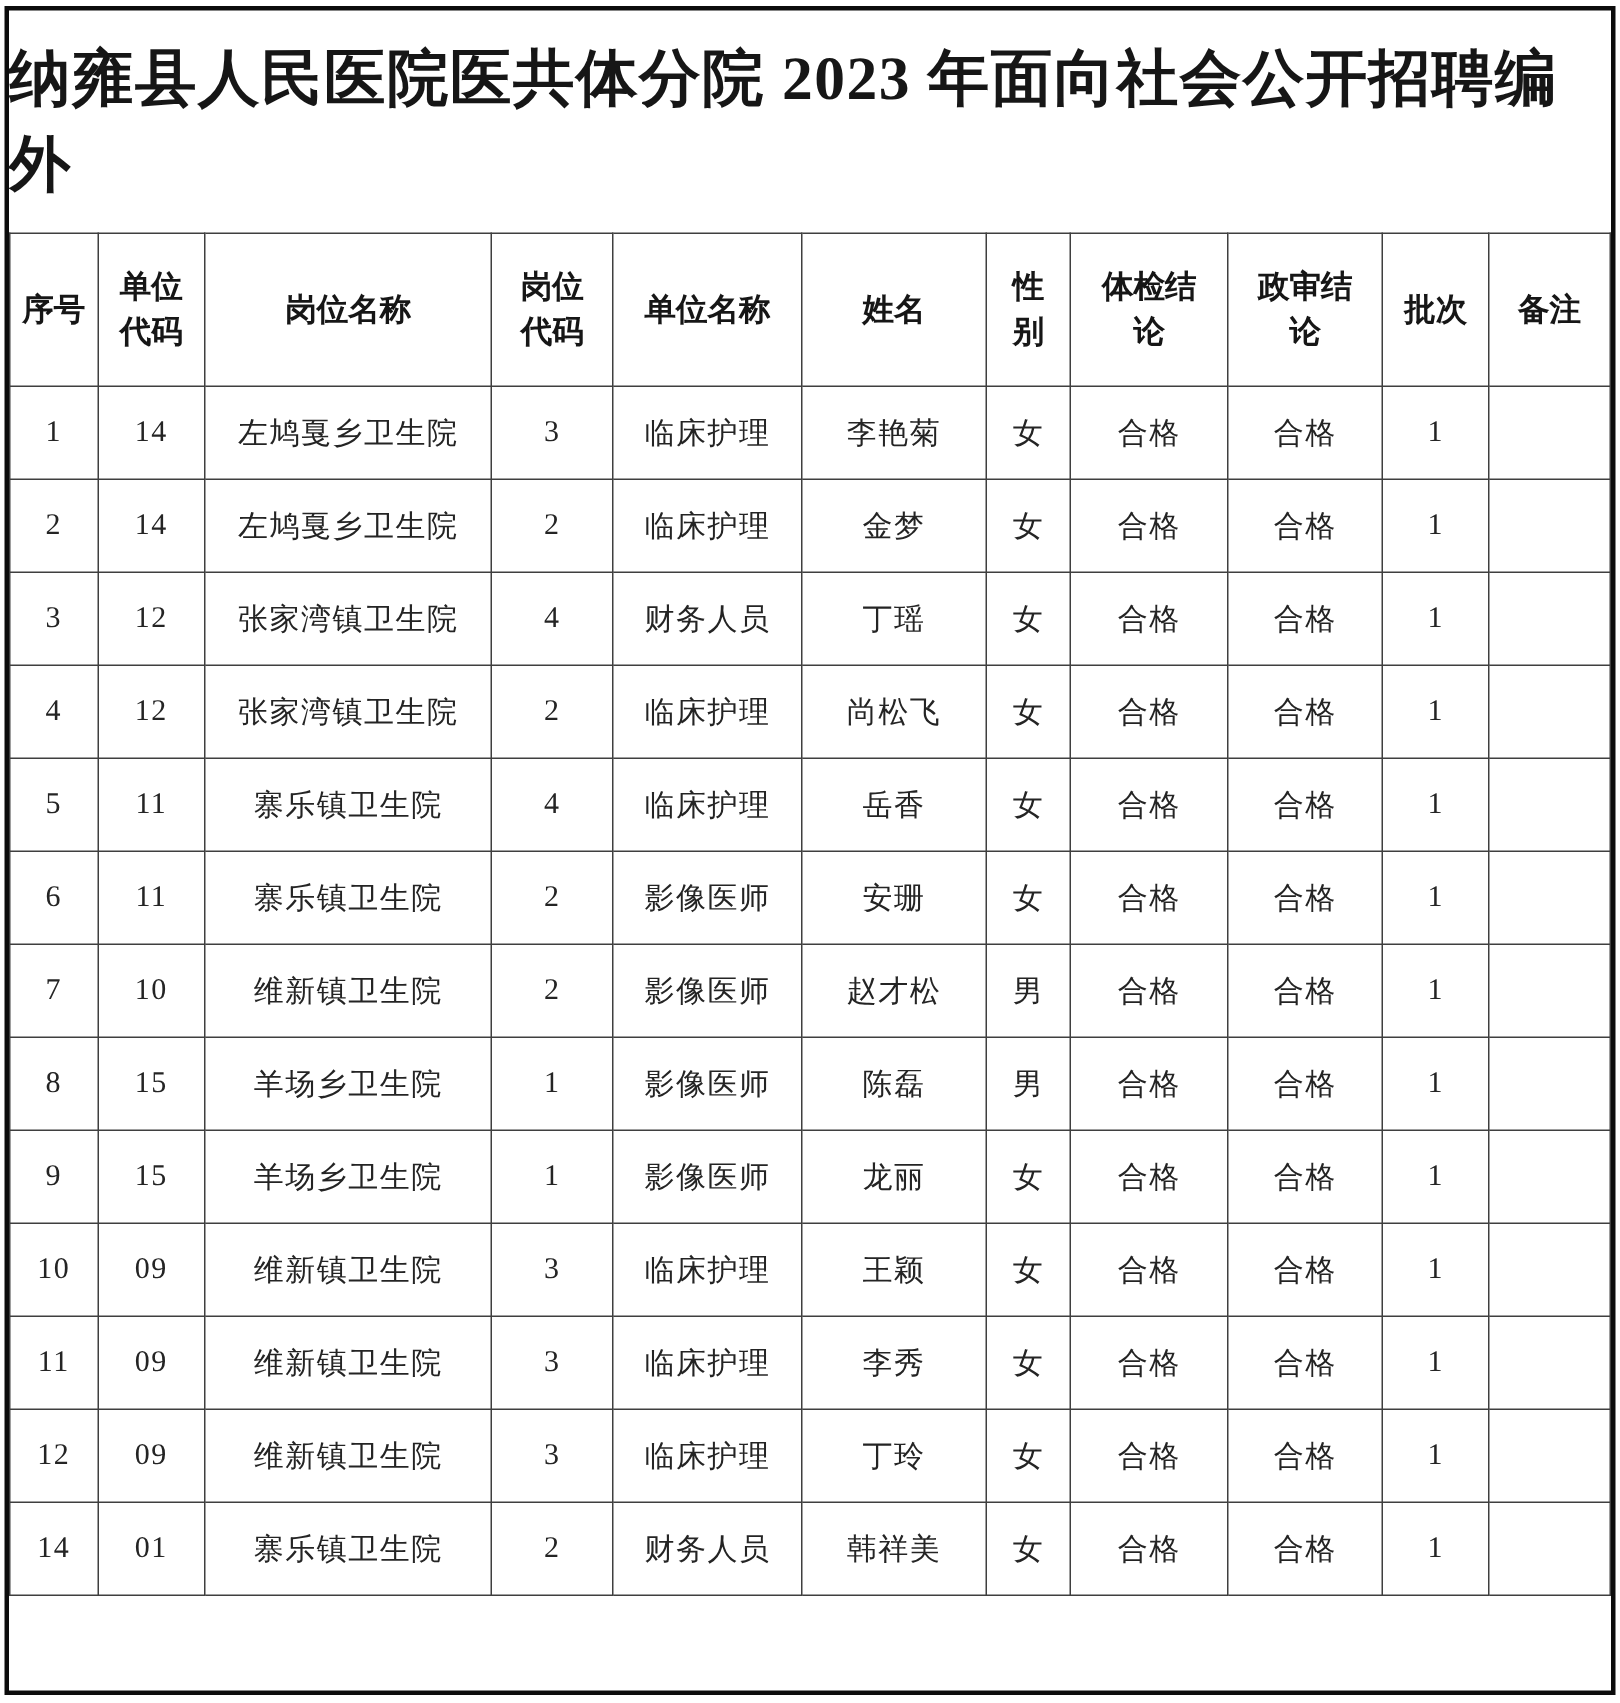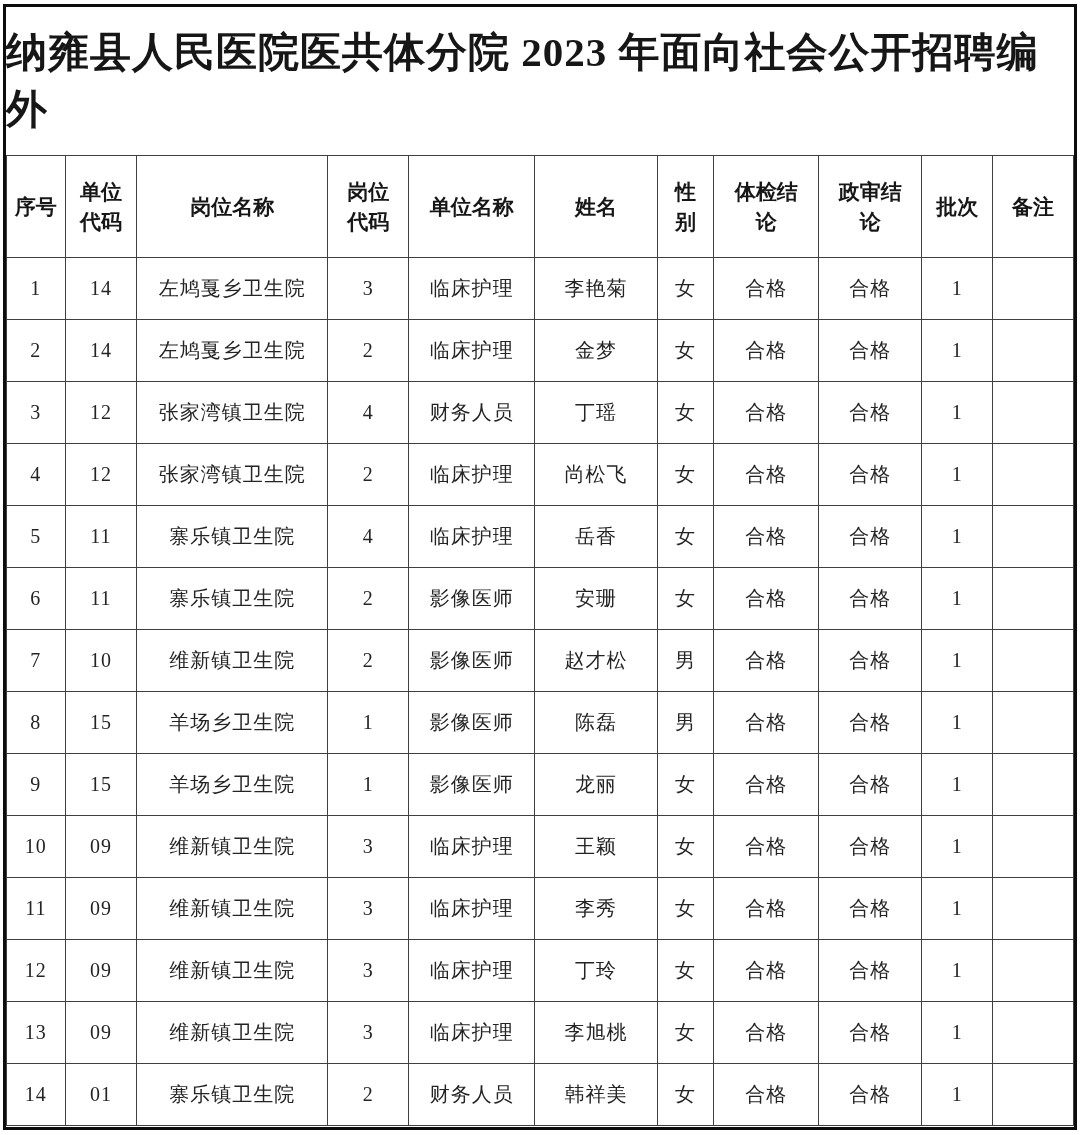--- a/index.html
+++ b/index.html
@@ -272,33 +272,20 @@
           <td>3</td>
           <td>临床护理</td>
           <td>丁玲</td>
           <td>女</td>
           <td>合格</td>
           <td>合格</td>
           <td>1</td>
           <td></td>
         </tr>
         <tr>
-          <td>13</td>
-          <td>09</td>
-          <td>维新镇卫生院</td>
-          <td>3</td>
-          <td>临床护理</td>
-          <td>李旭桃</td>
-          <td>女</td>
-          <td>合格</td>
-          <td>合格</td>
-          <td>1</td>
-          <td></td>
-        </tr>
-        <tr>
           <td>14</td>
           <td>01</td>
           <td>寨乐镇卫生院</td>
           <td>2</td>
           <td>财务人员</td>
           <td>韩祥美</td>
           <td>女</td>
           <td>合格</td>
           <td>合格</td>
           <td>1</td>

